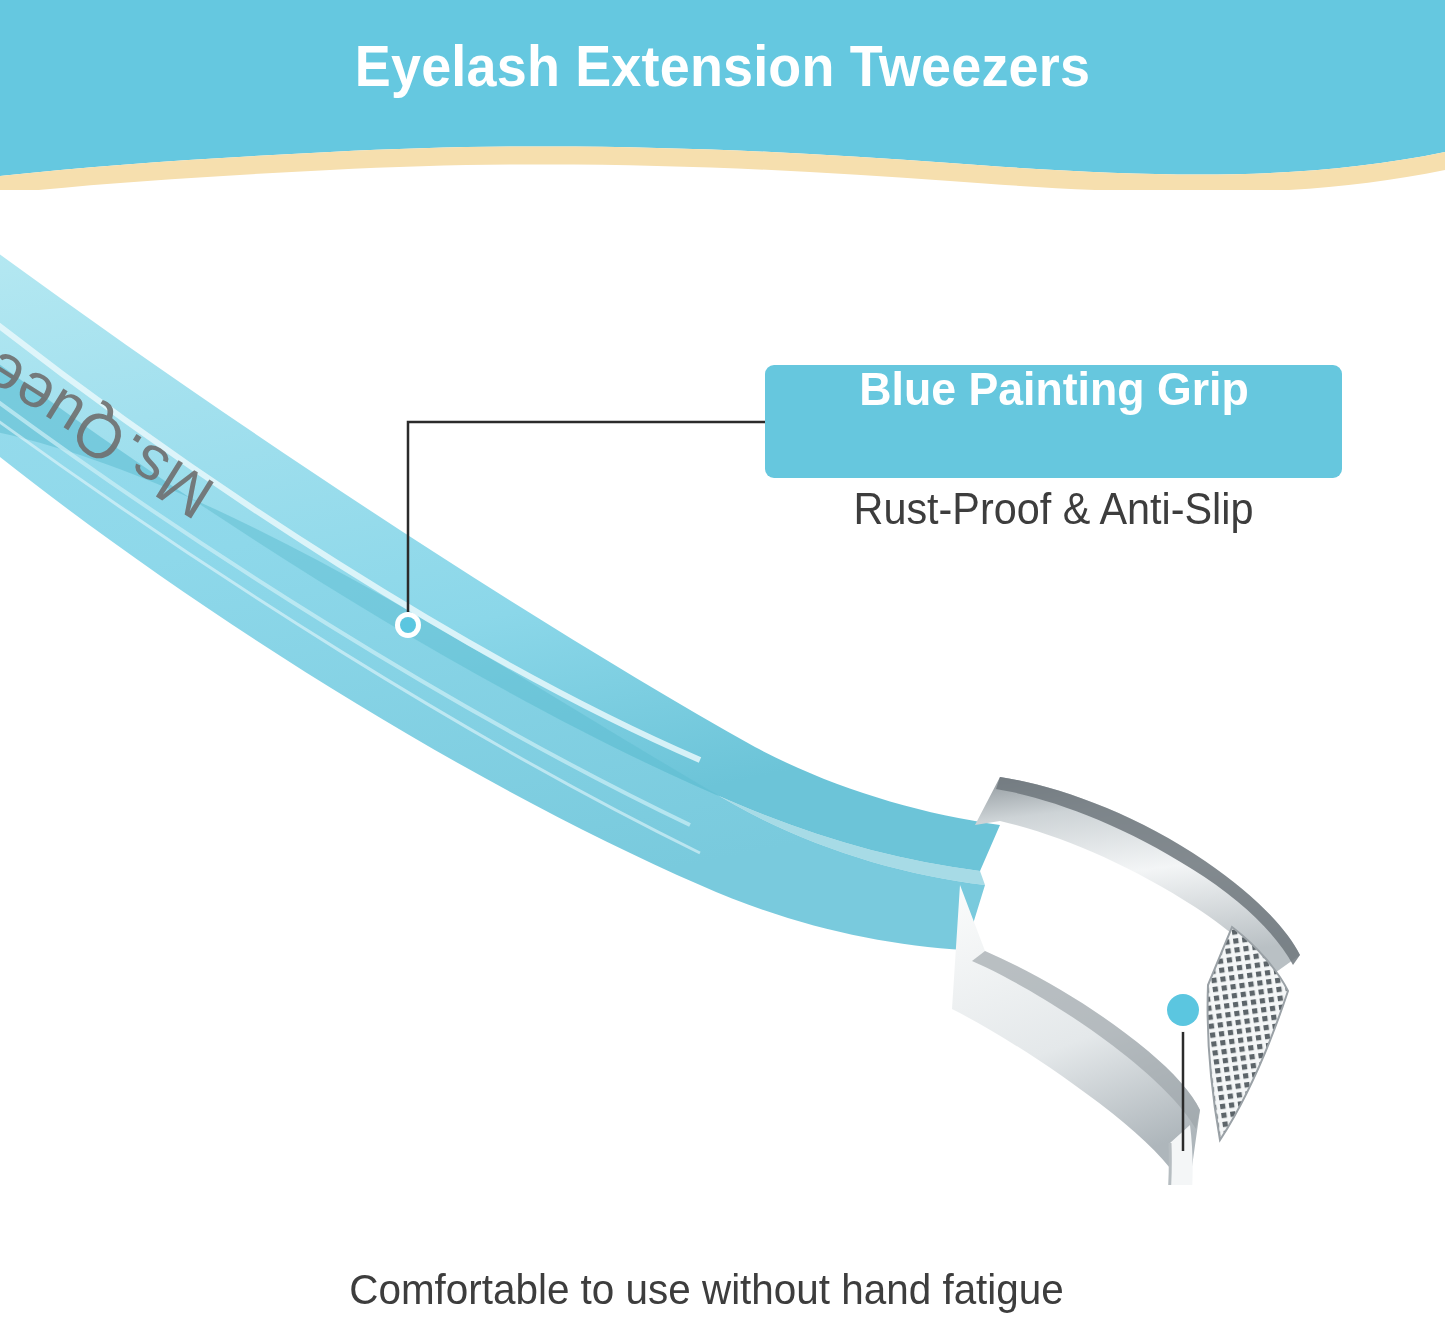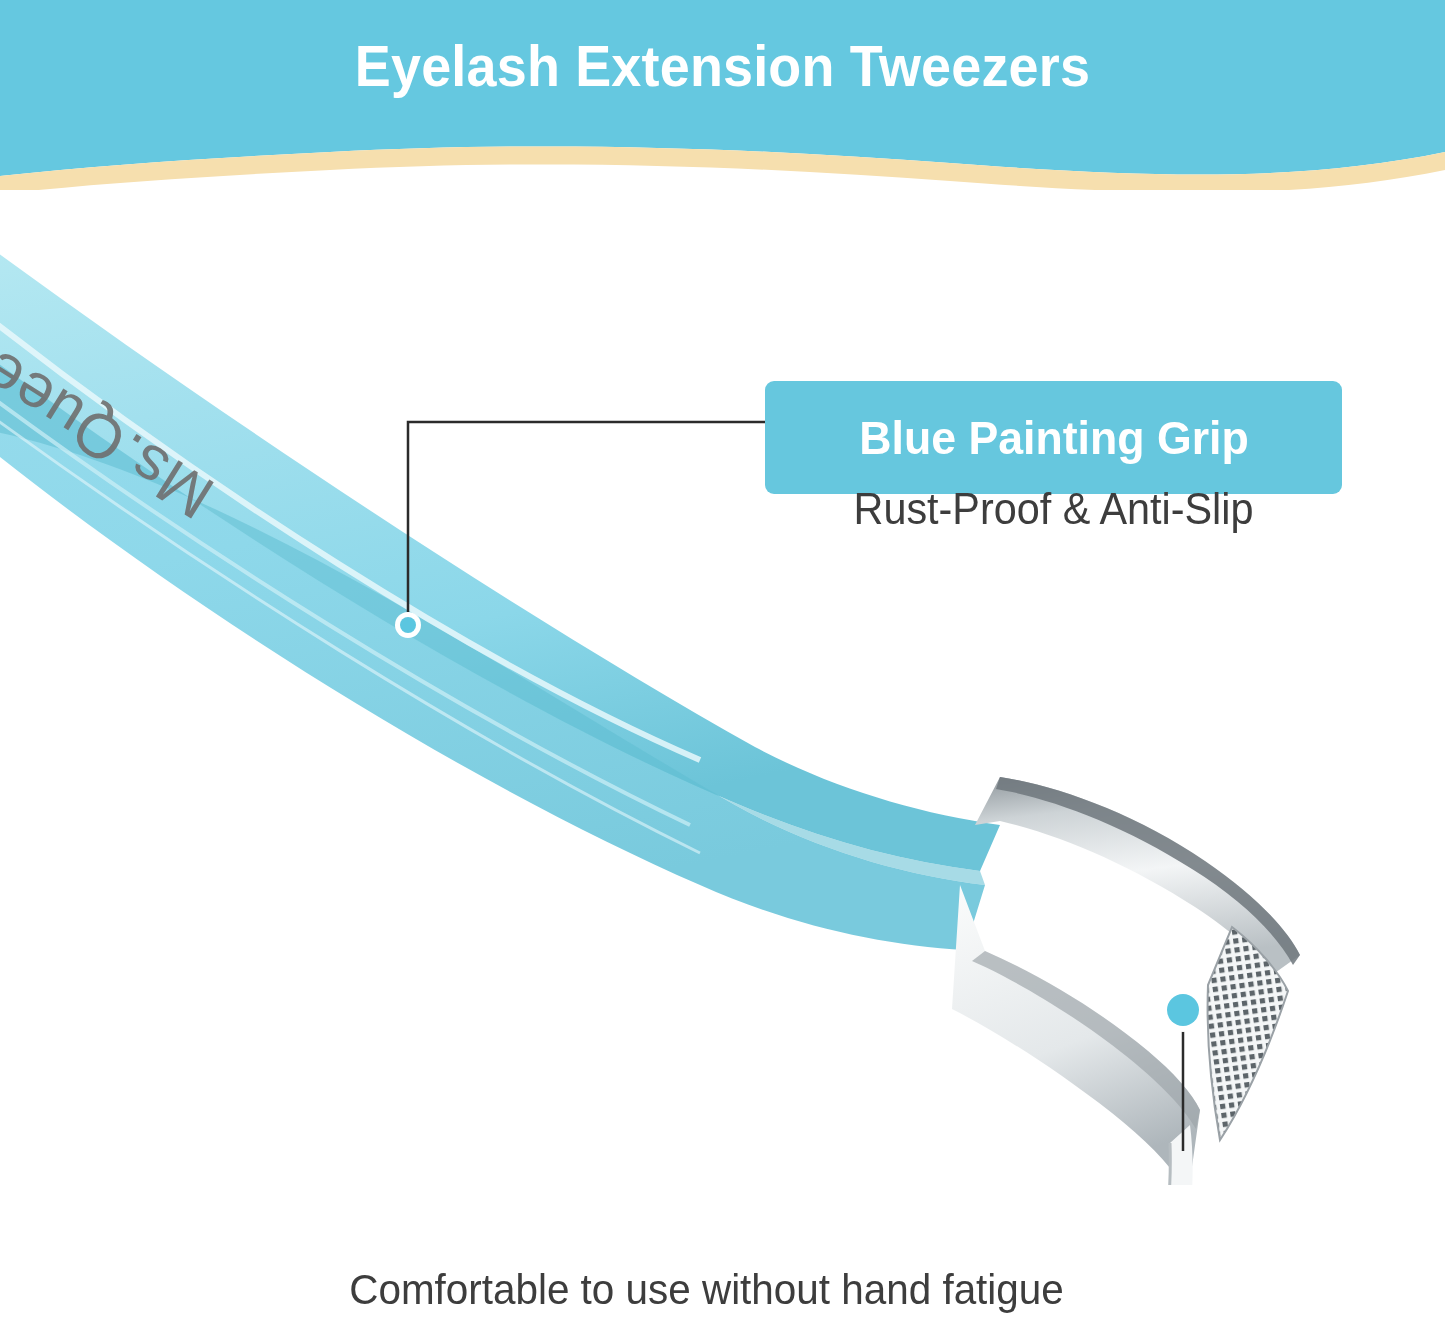--- a/index.html
+++ b/index.html
@@ -51,24 +51,22 @@
     overflow:hidden;
   }
   .product-svg{display:block;}
 
   
   .callout-box{
     position:absolute;
     background:#66c7de;
     border-radius:9px;
     display:flex;
-    align-items:center;
     justify-content:center;
     box-sizing:border-box;
-    margin-top:16px;
   }
   .callout-box .callout-text{
     color:#ffffff;
     font-weight:bold;
     line-height:1;
     white-space:nowrap;
     transform:scaleX(0.95);
     transform-origin:50% 50%;
   }
 

